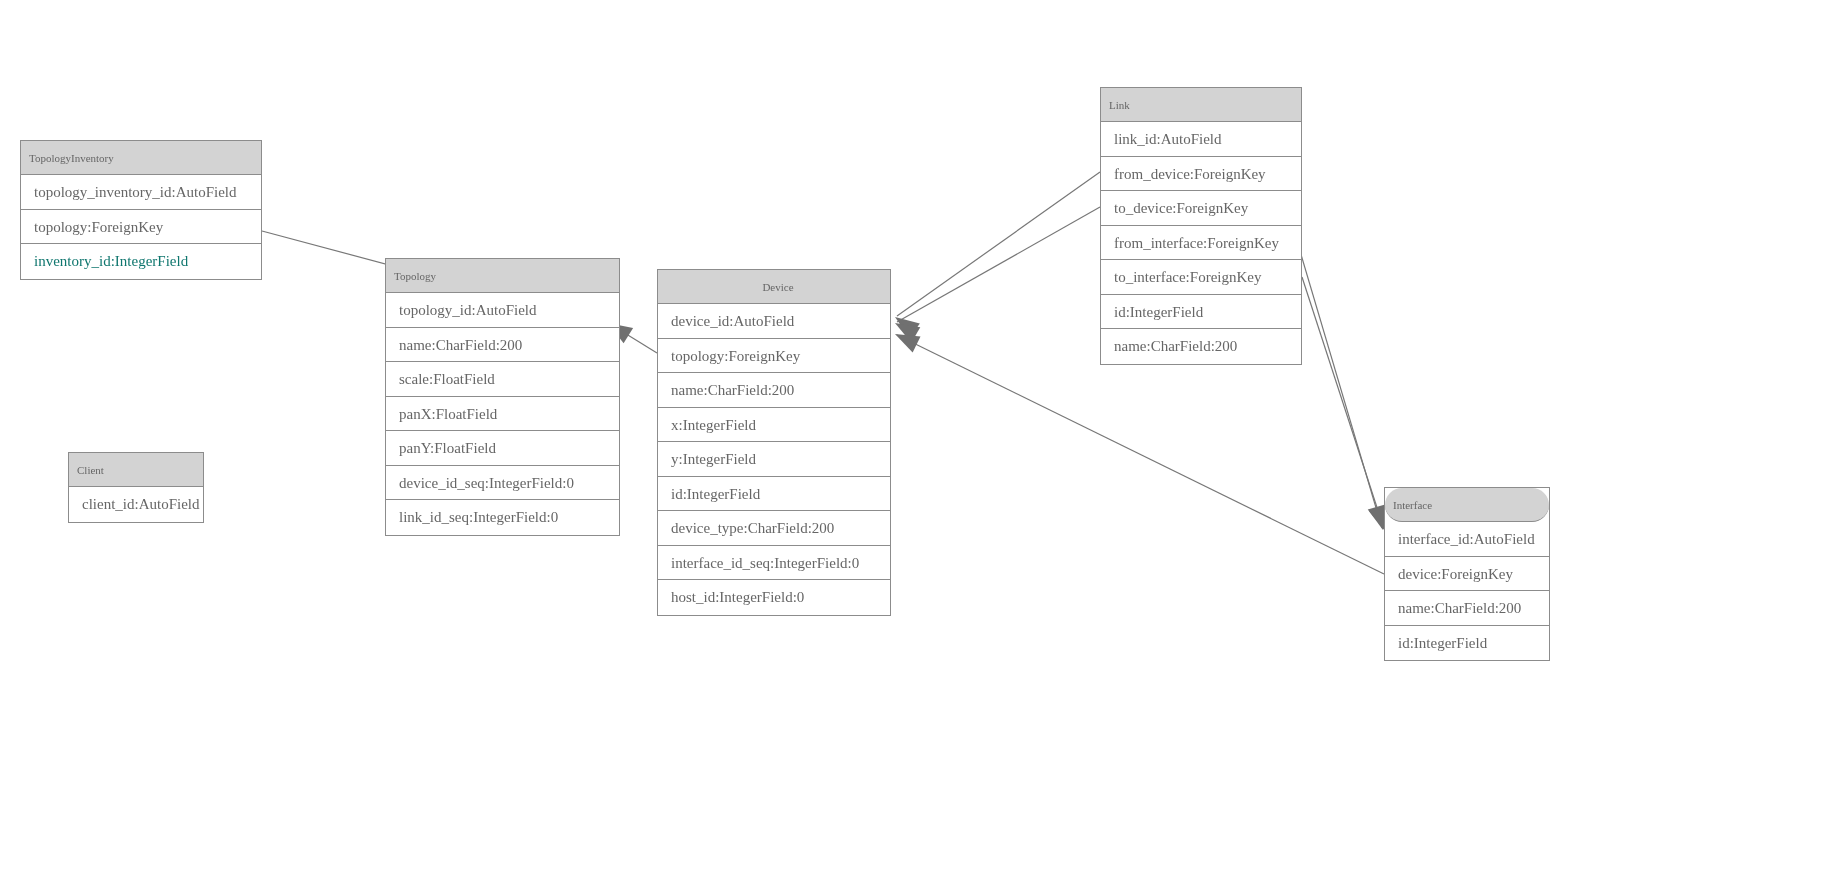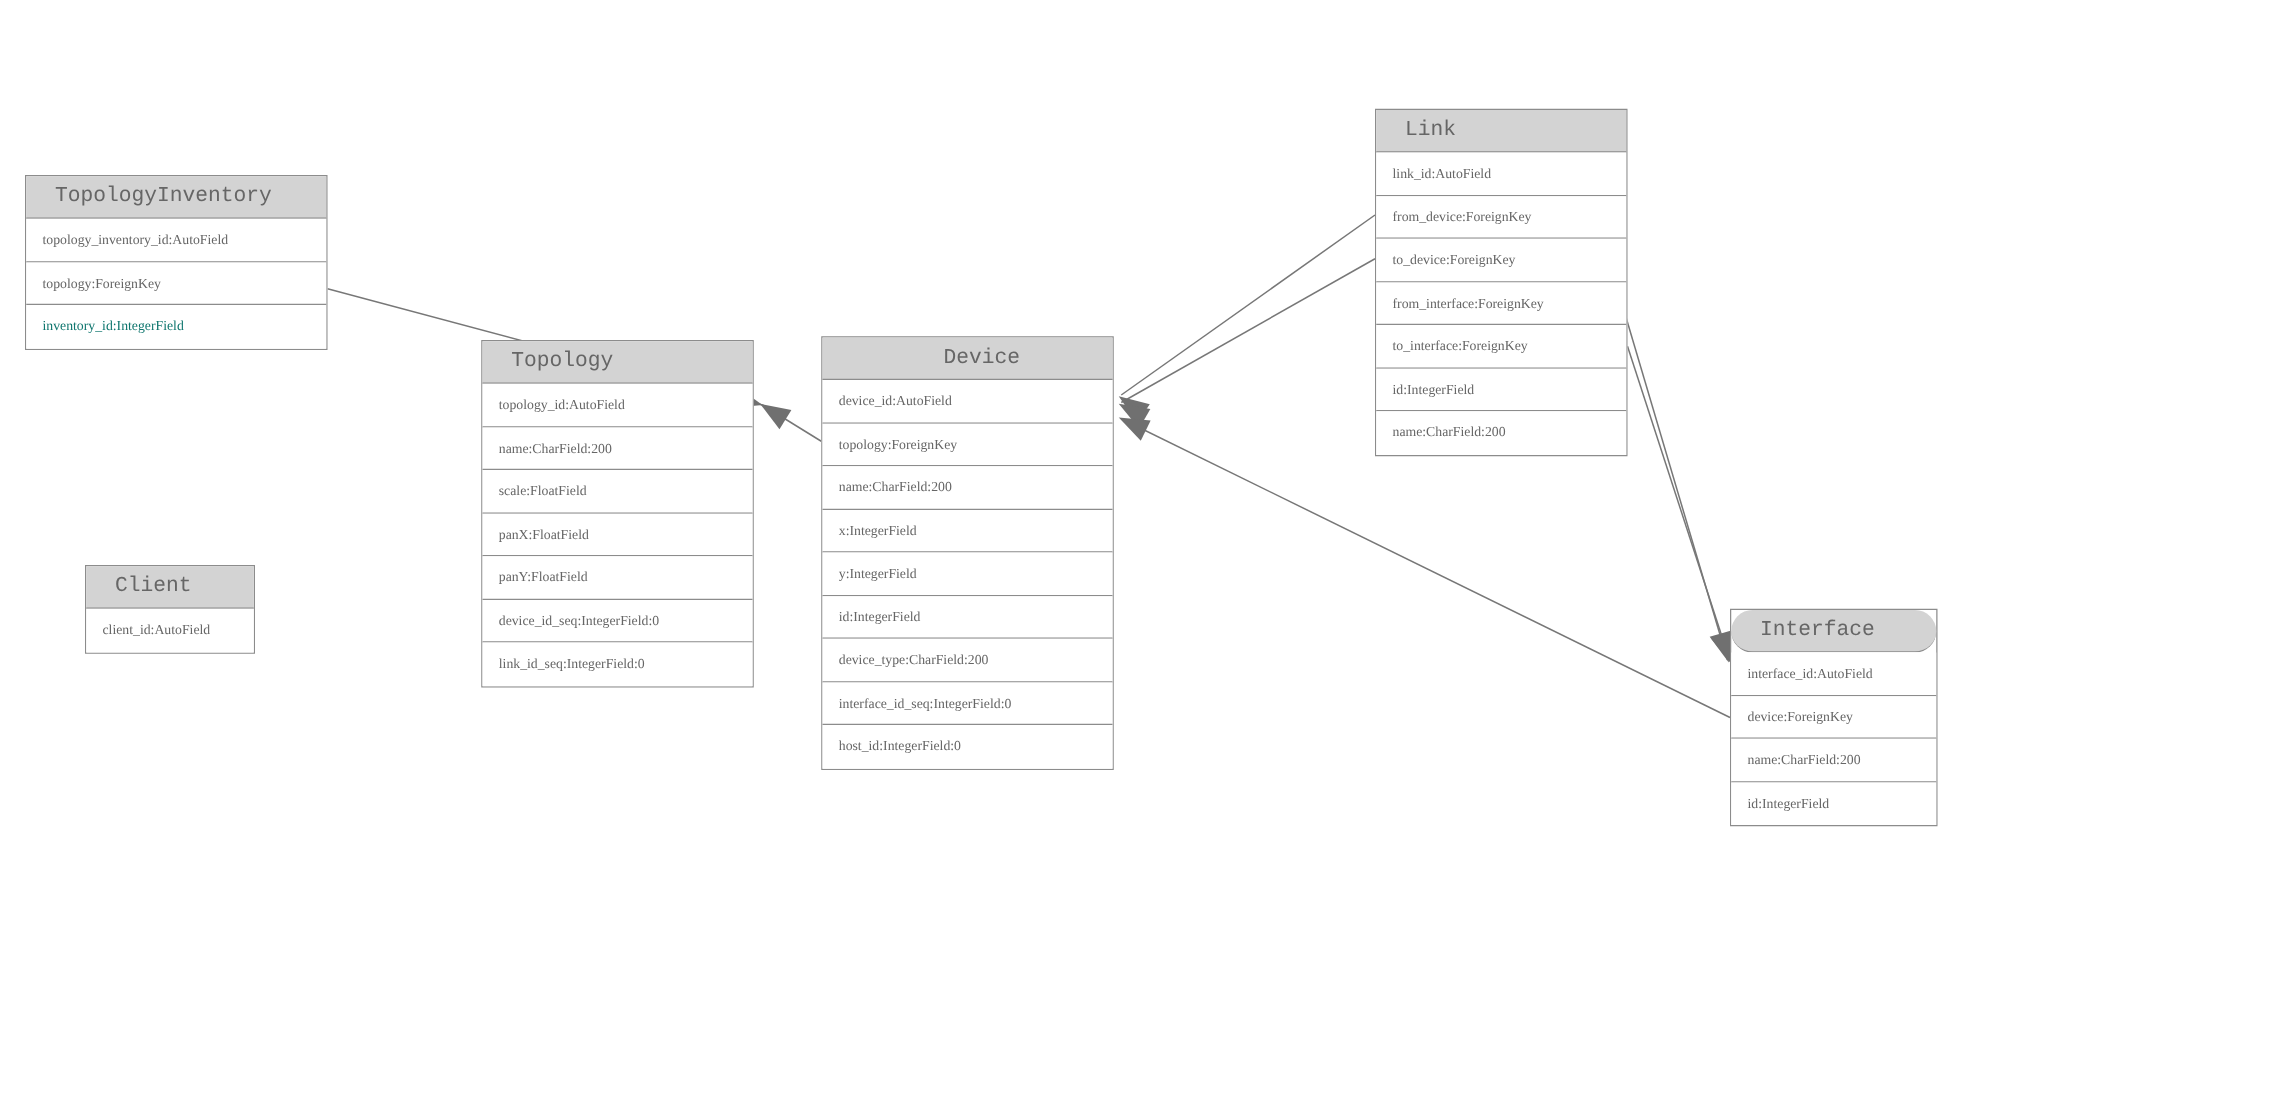--- a/index.html
+++ b/index.html
@@ -31,33 +31,32 @@
     background: #ffffff;
     z-index: 5;
   }
   .entity-title {
     box-sizing: border-box;
     height: 34px;
     line-height: 34px;
     background: #d3d3d3;
     border-bottom: 1px solid #8c8c8c;
     color: #666666;
-    font-size: 17px;
-    padding: 0 0 0 23px;
+    font-size: 11px;
+    padding: 0 0 0 8px;
     white-space: nowrap;
     overflow: hidden;
-    font-family: Liberation Mono, monospace;
   }
   .entity-field {
     box-sizing: border-box;
     height: 34.5px;
     line-height: 34.5px;
     border-bottom: 1px solid #8c8c8c;
     color: #666666;
-    font-size: 11px;
+    font-size: 15px;
     padding: 0 0 0 13px;
     white-space: nowrap;
     overflow: hidden;
     background: #ffffff;
   }
   .entity-field.last {
     border-bottom: none;
   }
 </style>
 </head>
@@ -86,21 +85,21 @@
       </g>
   </svg>
 
   <div id="entity-layer">
       <div class="entity" style="left: 20px; top: 140px; width: 242px; border-color: rgb(140, 140, 140);">
         <div class="entity-title" style="background: rgb(211, 211, 211); color: rgb(102, 102, 102); border-bottom-color: rgb(140, 140, 140);">TopologyInventory</div>
         <div class="entity-field" style="color: rgb(102, 102, 102); border-bottom-color: rgb(140, 140, 140);">topology_inventory_id:AutoField</div>
         <div class="entity-field" style="color: rgb(102, 102, 102); border-bottom-color: rgb(140, 140, 140);">topology:ForeignKey</div>
         <div class="entity-field last" style="color: #0f766e; border-bottom-color: rgb(140, 140, 140);">inventory_id:IntegerField</div>
       </div>
-      <div class="entity" style="left: 385px; top: 272px; width: 218px; border-color: rgb(140, 140, 140);">
+      <div class="entity" style="left: 385px; top: 258px; width: 235px; border-color: rgb(140, 140, 140);">
         <div class="entity-title" style="background: rgb(211, 211, 211); color: rgb(102, 102, 102); border-bottom-color: rgb(140, 140, 140);">Topology</div>
         <div class="entity-field" style="color: rgb(102, 102, 102); border-bottom-color: rgb(140, 140, 140);">topology_id:AutoField</div>
         <div class="entity-field" style="color: rgb(102, 102, 102); border-bottom-color: rgb(140, 140, 140);">name:CharField:200</div>
         <div class="entity-field" style="color: rgb(102, 102, 102); border-bottom-color: rgb(140, 140, 140);">scale:FloatField</div>
         <div class="entity-field" style="color: rgb(102, 102, 102); border-bottom-color: rgb(140, 140, 140);">panX:FloatField</div>
         <div class="entity-field" style="color: rgb(102, 102, 102); border-bottom-color: rgb(140, 140, 140);">panY:FloatField</div>
         <div class="entity-field" style="color: rgb(102, 102, 102); border-bottom-color: rgb(140, 140, 140);">device_id_seq:IntegerField:0</div>
         <div class="entity-field last" style="color: rgb(102, 102, 102); border-bottom-color: rgb(140, 140, 140);">link_id_seq:IntegerField:0</div>
       </div>
       <div class="entity" style="left: 68px; top: 452px; width: 136px; border-color: rgb(140, 140, 140);">

